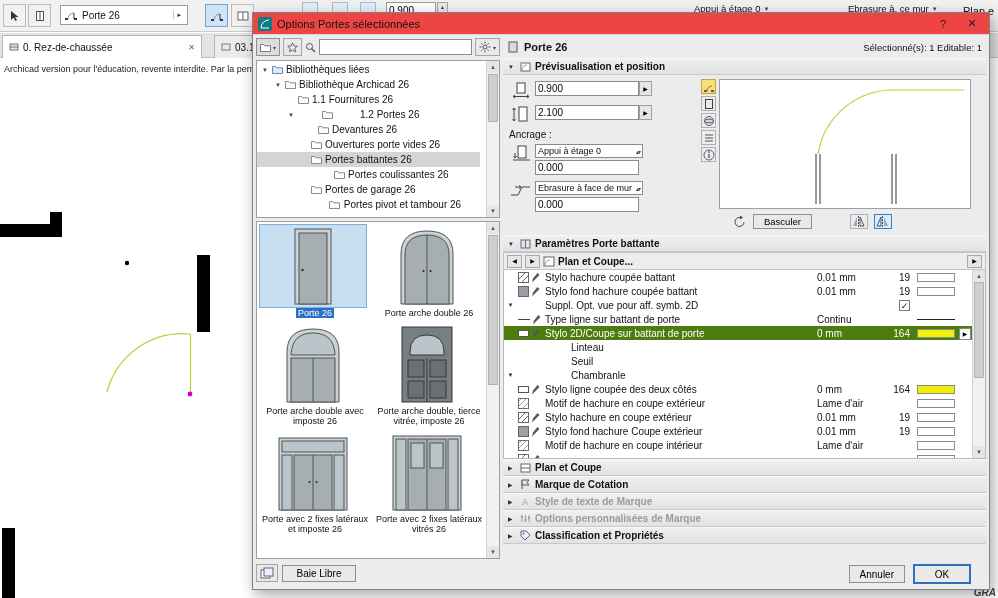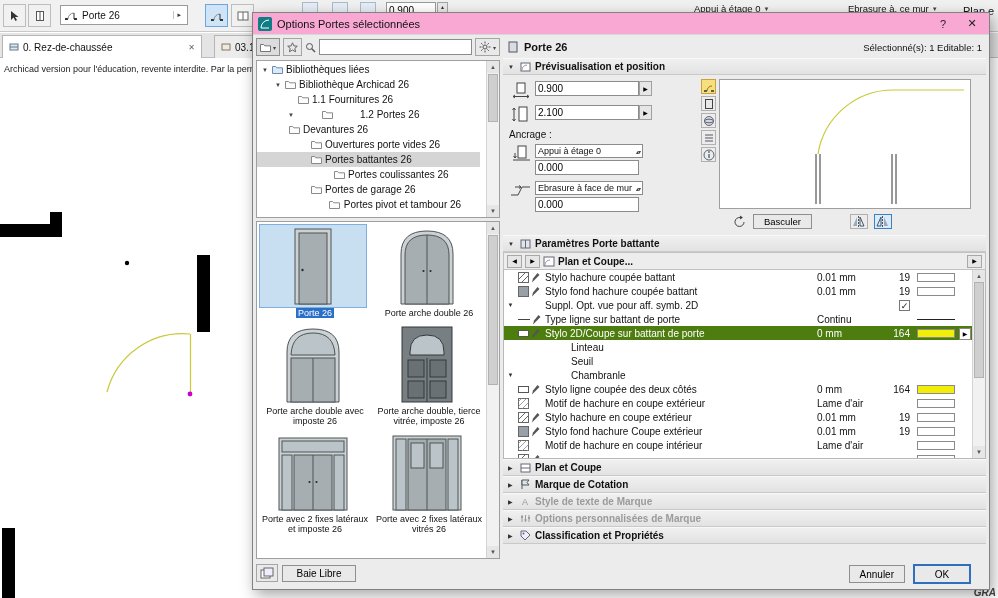--- a/index.html
+++ b/index.html
@@ -25,21 +25,21 @@
   
   .tabbar{position:absolute;top:33px;left:0;width:100%;height:25px;background:#e4e4e4;border-bottom:1px solid #bdbdbd;z-index:1}
   .tab{position:absolute;top:2px;height:23px;background:#fff;border:1px solid #b5b5b5;border-bottom:none;display:flex;align-items:center;gap:4px;padding:0 6px;font-size:10px;white-space:nowrap}
   .tab.active{left:2px;width:200px}
   .tab.part{left:214px;width:46px;background:#ececec;overflow:hidden}
   .tabx{margin-left:auto;font-size:8px;color:#666}
   .icon{display:inline-flex;align-items:center;justify-content:center}
 
   
   .dialog{position:absolute;left:252px;top:12px;width:738px;height:578px;background:#ececec;border:1px solid #828282;box-shadow:3px 5px 14px rgba(0,0,0,.35);z-index:10}
-  .titlebar{height:22px;display:flex;align-items:center;gap:5px;padding:0 5px;background:#f9a8d4;border-bottom:1px solid #d8d8d8}
+  .titlebar{height:22px;display:flex;align-items:center;gap:5px;padding:0 5px;background:#ef4444;border-bottom:1px solid #d8d8d8}
   .title{flex:1;font-size:11px}
   .cap{width:24px;height:18px;background:transparent;border:none;font-size:11px;color:#222;font-family:inherit}
 
   
   .leftcol{position:absolute;left:3px;top:23px;width:244px;bottom:3px}
   .searchrow{height:22px;display:flex;align-items:center;gap:3px}
   .sbtn{height:18px;background:#e9e9e9;border:1px solid #a5a5a5;display:flex;align-items:center;padding:0 3px;gap:2px;font-family:inherit}
   .sbtn.pressed{background:#dcdcdc;border-color:#8f8f8f}
   .dar{font-size:6px;color:#444}
   .searchinput{flex:1;height:16px;border:1px solid #8b8b8b;font-size:10px;padding:0 3px;font-family:inherit}
@@ -310,21 +310,21 @@
           </div>
           <div class="tree-row" style="padding-left: 29px; gap: 24px;">
             <span class="tw2">▼</span>
             <span class="icon ti">
               <svg width="11" height="9" viewBox="0 0 11 9">
                 <path d="M.5 1.5h3.2l1 1.3h5.8v5.7H.5z" fill="#fdfdfd" stroke="#8a8a8a"></path>
               </svg>
             </span>
             <span class="tl">1.2 Portes 26</span>
           </div>
-          <div class="tree-row" style="padding-left: 20px;">
+          <div class="tree-row" style="padding-left: 42px; margin-left: 7px;">
             <span class="tw2"></span>
             <span class="icon ti">
               <svg width="11" height="9" viewBox="0 0 11 9">
                 <path d="M.5 1.5h3.2l1 1.3h5.8v5.7H.5z" fill="#fdfdfd" stroke="#8a8a8a"></path>
               </svg>
             </span>
             <span class="tl">Devantures 26</span>
           </div>
           <div class="tree-row" style="padding-left: 42px;">
             <span class="tw2"></span>

